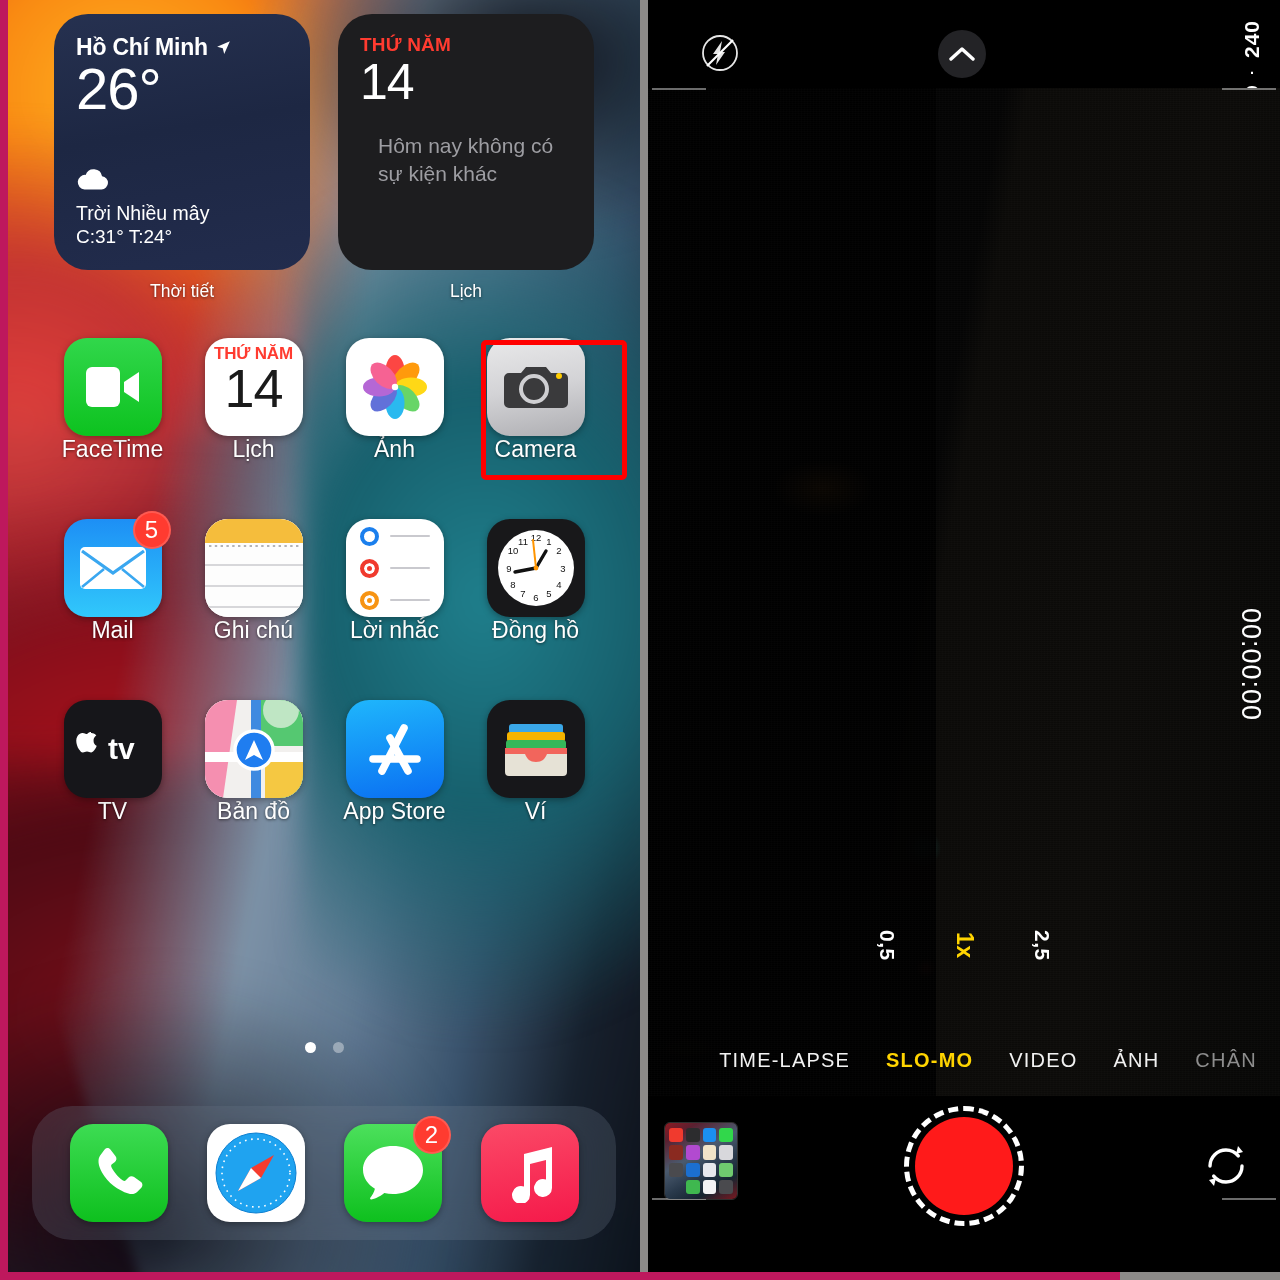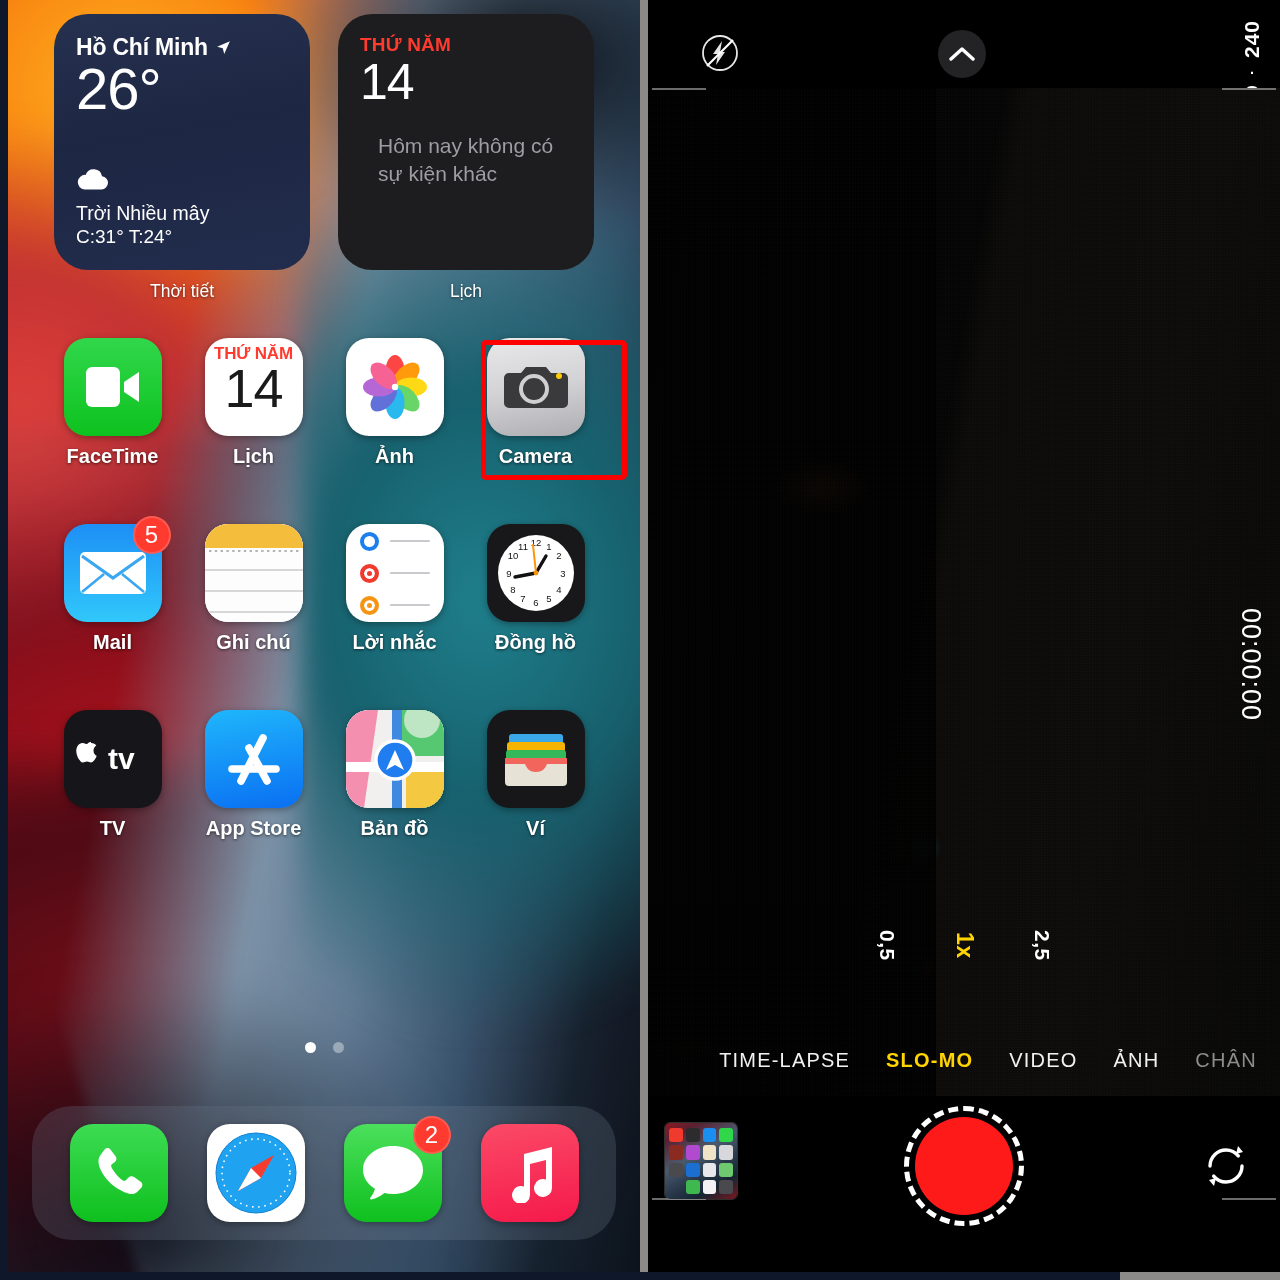--- a/index.html
+++ b/index.html
@@ -1,19 +1,19 @@
 <!DOCTYPE html>
 <html><head>
 <meta charset="utf-8">
 <style>
   * { margin:0; padding:0; box-sizing:border-box; }
   html,body { width:1280px; height:1280px; overflow:hidden; background:#8c8a88;
     font-family:"Liberation Sans", sans-serif; -webkit-font-smoothing:antialiased; }
 
-  #root { position:relative; width:1120px; height:1280px; background:#0f172a; }
+  #root { position:relative; width:1120px; height:1280px; background:#be185d; }
 
   
   #home {
     position:absolute; left:8px; top:0; width:632px; height:1272px;
     overflow:hidden;
   }
   .wall { position:absolute; inset:0; background:#1b2230; }
   
   .wall .b1 { position:absolute; left:-230px; top:-260px; width:720px; height:700px;
     background:radial-gradient(ellipse at 48% 50%, #ffb020 0%, #f98a12 26%, #e85d14 44%, #c63520 60%, rgba(120,30,30,0) 76%);
@@ -64,21 +64,21 @@
   .cal-num { color:#fff; font-size:50px; font-weight:300; line-height:1.05; letter-spacing:-1px; }
   .cal-note { position:absolute; left:40px; right:20px; top:118px;
     color:#9d9da2; font-size:21px; line-height:1.32; font-weight:400; }
 
   
   .grid { position:absolute; left:0; top:338px; width:632px;
     display:grid; grid-template-columns:repeat(4,1fr); row-gap:56px; padding:0 34px; }
   .app { display:flex; flex-direction:column; align-items:center; }
   .icon { width:98px; height:98px; border-radius:23px; position:relative; overflow:hidden;
     box-shadow:0 2px 7px rgba(0,0,0,.34); }
-  .app-name { color:#fff; font-size:20px; margin-top:9px; text-shadow:0 1px 3px rgba(0,0,0,.6); white-space:nowrap;font-weight:bold;}
+  .app-name { color:#fff; font-size:23px; text-shadow:0 1px 3px rgba(0,0,0,.6); white-space:nowrap;}
   .badge { position:absolute; top:-8px; right:-9px; min-width:38px; height:38px; border-radius:19px;
     background:#ff3b30; color:#fff; font-size:24px; font-weight:500; display:flex;
     align-items:center; justify-content:center; border:2.5px solid rgba(255,255,255,.16); padding:0 5px; z-index:5;}
   .iconwrap { position:relative; }
 
   
   .hl { position:absolute; border:5px solid #ff0000; border-radius:5px; pointer-events:none; z-index:20; }
   #hl-camera { left:473px; top:340px; width:146px; height:140px; }
 
   
@@ -395,52 +395,52 @@
             <text x="32" y="27" font-family="sans-serif" font-size="30" font-weight="700" fill="#fff">tv</text>
           </svg>
         </div>
           </div>
         <div class="app-name">TV</div>
       </div>
 
 
       <div class="app">
         <div class="iconwrap">
-            <div class="icon ic-appstore">
-          <svg width="70" height="66" viewBox="0 0 70 66">
-            <g stroke="#fff" stroke-width="7.6" stroke-linecap="round" fill="none">
-              <path d="M22 55 44 12"></path>
-                  <path d="M48 55 30 22"></path>
-                  <path d="M13 43h44"></path>
-            </g>
-          </svg>
-        </div>
-          </div>
-        <div class="app-name">App Store</div>
-      </div>
-
-      <div class="app">
-        <div class="iconwrap">
             <div class="icon ic-maps">
           <svg width="98" height="98" viewBox="0 0 98 98">
             <rect width="98" height="98" fill="#f2f0ee"></rect>
             <path d="M0 0h32l-14 98H0z" fill="#f58fb0"></path>
             <path d="M56 0h42v46H56z" fill="#55c871"></path>
             <path d="M60 54h38v44H60z" fill="#55c871"></path>
             <path d="M60 62h38v36H60z" fill="#f5c842"></path>
             <path d="M46 0h10v98H46z" fill="#3f8ae0"></path>
             <path d="M0 52h98v10H0z" fill="#ffffff"></path>
             <circle cx="76" cy="10" r="18" fill="#bfe6c4"></circle>
             <circle cx="49" cy="50" r="19" fill="#1f7df0"></circle>
             <circle cx="49" cy="50" r="19" fill="none" stroke="#fff" stroke-width="3.4"></circle>
             <path d="M49 40 58 60 49 55 40 60z" fill="#fff"></path>
           </svg>
         </div>
           </div>
         <div class="app-name">Bản đồ</div>
+      </div>
+
+      <div class="app">
+        <div class="iconwrap">
+            <div class="icon ic-appstore">
+          <svg width="70" height="66" viewBox="0 0 70 66">
+            <g stroke="#fff" stroke-width="7.6" stroke-linecap="round" fill="none">
+              <path d="M22 55 44 12"></path>
+                  <path d="M48 55 30 22"></path>
+                  <path d="M13 43h44"></path>
+            </g>
+          </svg>
+        </div>
+          </div>
+        <div class="app-name">App Store</div>
       </div>
 
 
       <div class="app">
         <div class="iconwrap">
             <div class="icon ic-wallet">
           <svg width="66" height="58" viewBox="0 0 66 58">
             <rect x="6" y="4" width="54" height="10" rx="3" fill="#3aa7e8"></rect>
             <rect x="4" y="12" width="58" height="10" rx="3" fill="#f5b400"></rect>
             <rect x="3" y="20" width="60" height="10" rx="3" fill="#35b85a"></rect>

